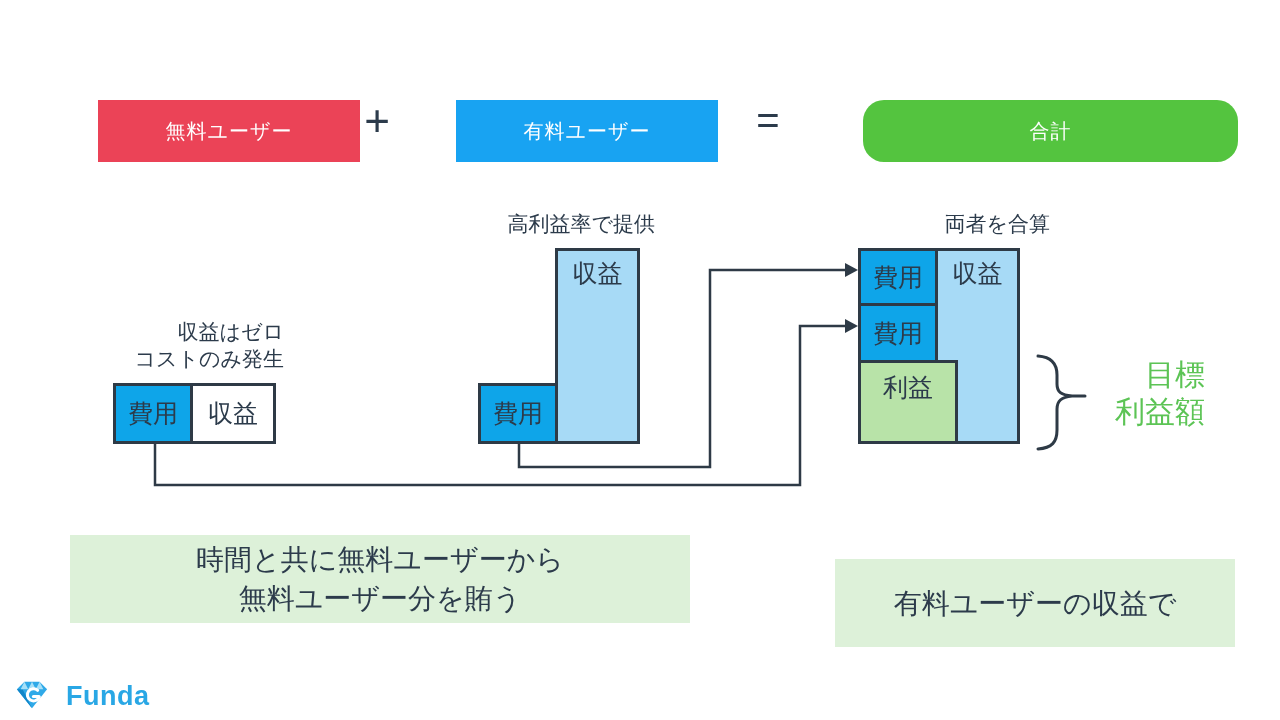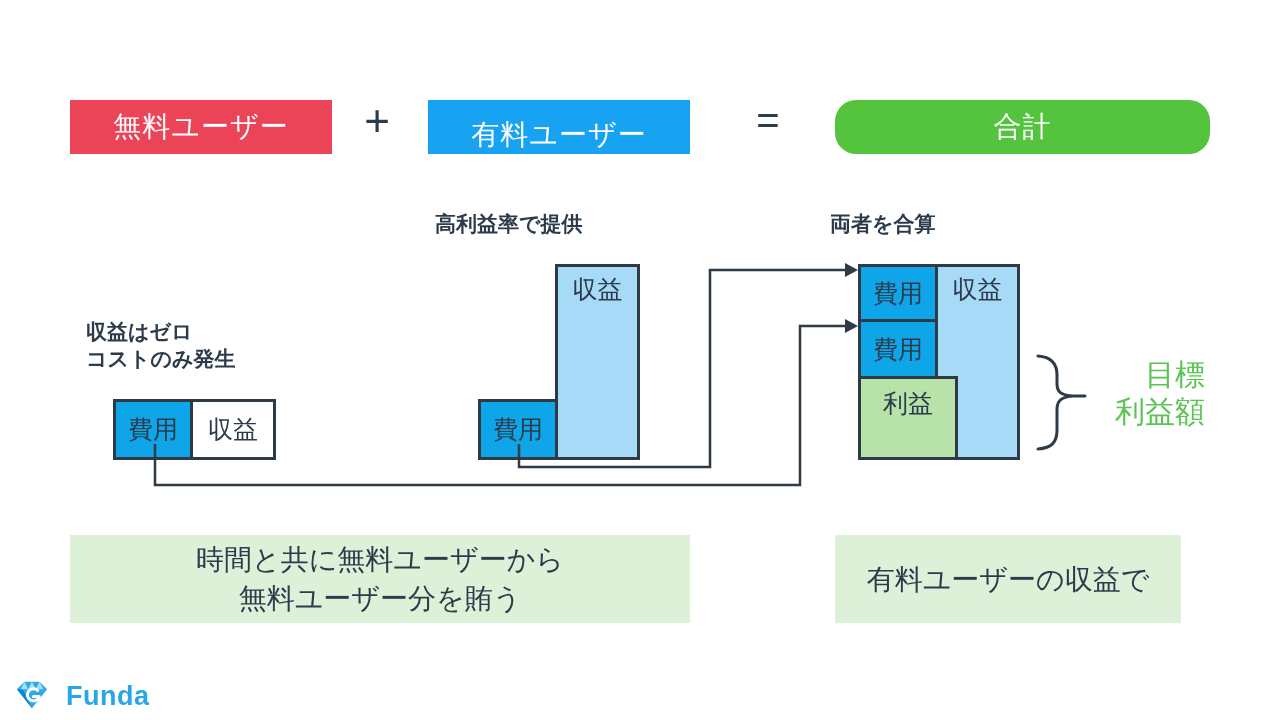--- a/index.html
+++ b/index.html
@@ -2,49 +2,49 @@
 <html><head>
 <meta charset="utf-8">
 <style>
   html,body { margin:0; padding:0; background:#fff; }
   #canvas {
     position:relative; width:1280px; height:720px; background:#ffffff;
     font-family:"Liberation Sans","DejaVu Sans",sans-serif; overflow:hidden;
   }
   
   .bar {
-    position:absolute; top:100px; height:54px;
+    position:absolute; top:100px; height:62px;
     display:flex; align-items:center; justify-content:center;
-    color:#ffffff; font-size:28px; font-weight:500; letter-spacing:1px;
+    color:#ffffff; font-size:20px; font-weight:500; letter-spacing:1px;margin-left:28px;
   }
   #bar-free  { left:70px;  width:262px; background:#EB4357; }
-  #bar-paid  { left:428px; width:262px; background:#18A3F2;align-items:flex-end; }
+  #bar-paid  { left:428px; width:262px; background:#18A3F2; }
   #bar-total { left:835px; width:375px; background:#54C43F;border-radius:21px; }
   .op {
     position:absolute; top:97px; height:47px; width:44px;
     display:flex; align-items:center; justify-content:center;
     color:#2C3B4B; font-size:44px; font-weight:400;
   }
   #op-plus { left:355px; }
   #op-eq   { left:746px; font-size:40px; }
 
   
   .note {
-    position:absolute; font-weight:bold; font-size:21px; color:#2C3B4B;
-    text-align:left; line-height:27px; width:220px;
+    position:absolute; font-weight:normal; font-size:21px; color:#2C3B4B;
+    text-align:right; line-height:27px; width:220px;
   }
-  #note-free  { left:86px;  top:318px; }
+  #note-free  { left:64px;  top:318px; }
   #note-paid  { left:435px; top:210px; }
   #note-total { left:830px; top:210px; }
 
   
   .box {
     position:absolute; box-sizing:border-box; border:3px solid #2E3A46;
     display:flex; align-items:center; justify-content:center;
-    font-size:25px; color:#2C3B4B;margin-top:16px;
+    font-size:25px; color:#2C3B4B;
   }
   .box.top-label { align-items:flex-start; padding-top:6px; }
   .fill-orange { background:#0ea5e9; }
   .fill-blue   { background:#A7DAF6; }
   .fill-green  { background:#B8E3A8; }
   .fill-white  { background:#ffffff; }
 
   #free-cost    { left:113px; top:383px; width:80px;  height:61px; }
   #free-rev     { left:190px; top:383px; width:86px;  height:61px; }
   #paid-cost    { left:478px; top:383px; width:80px;  height:61px; }
@@ -61,21 +61,21 @@
     line-height:37px;
   }
 
   
   .panel {
     position:absolute; top:535px; height:88px; background:#DDF1D9;
     display:flex; flex-direction:column; align-items:center; justify-content:center;
     font-size:28px; color:#2C3B4B; line-height:39px; text-align:left;
   }
   #panel-left  { left:70px;  width:620px; }
-  #panel-right { left:835px; width:346px; }
+  #panel-right { left:835px; width:400px;margin-top:24px; }
 
   
   #overlay { position:absolute; left:0; top:0; width:1280px; height:720px; pointer-events:none; }
 
   
   #logo {
     position:absolute; left:15px; top:674px; height:38px;
     display:flex; align-items:flex-end; gap:17px;
   }
   #logo-text {

